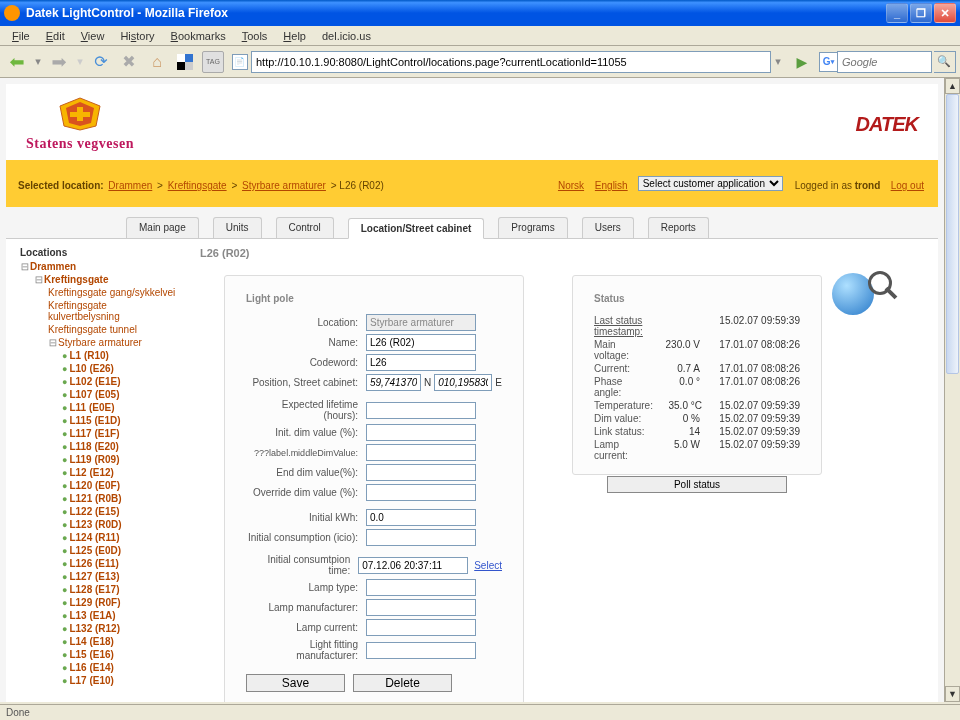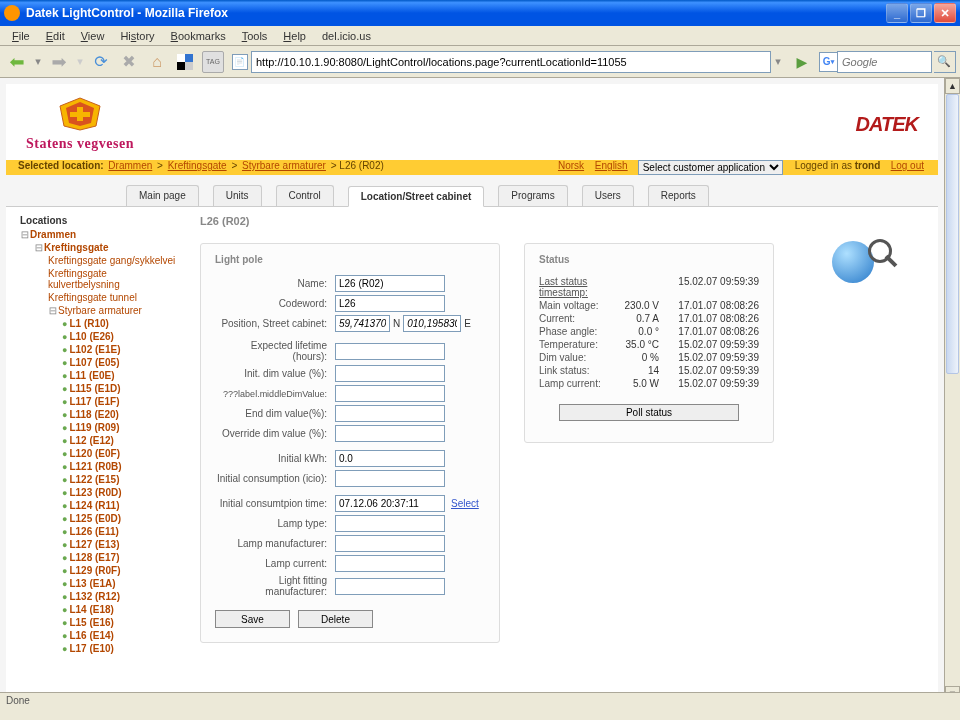--- a/index.html
+++ b/index.html
@@ -42,21 +42,21 @@
 
 .page { background: #fff; margin: 6px; padding: 0; min-height: 680px; position: relative; }
 
 .header-area { padding: 12px 20px 8px; display: flex; justify-content: space-between; align-items: center; }
 .logo-sv { display: flex; flex-direction: column; align-items: center; }
 .logo-sv .shield { width: 44px; height: 36px; position: relative; }
 .logo-sv .shield svg { width: 100%; height: 100%; }
 .logo-sv .brand { font-family: Georgia, serif; font-size: 14px; font-weight: bold; color: #be185d; margin-top: 4px; letter-spacing: 0.5px; }
 .logo-datek { font-family: Arial; font-size: 20px; font-weight: bold; font-style: italic; color: #b31b1b; letter-spacing: -1px; }
 
-.yellowbar { background: #ffcc33; padding: 0 12px; display: flex; align-items: flex-start; font-size: 10px; color: #664400; }
+.yellowbar { background: #ffcc33; padding: 16px 12px; display: flex; align-items: flex-end; font-size: 10px; color: #664400; }
 .yellowbar .crumbs { flex: 1; }
 .yellowbar a { color: #b34700; text-decoration: underline; cursor: pointer; margin: 0 2px; }
 .yellowbar .lang a { color: #b34700; margin: 0 4px; }
 .yellowbar select { font-size: 10px; margin: 0 6px; border: 1px solid #7f9db9; }
 .yellowbar .login { margin-left: 6px; }
 
 .tabs-row { background: #f5f5f5; border-bottom: 1px solid #ccc; padding: 10px 0 0 120px; display: flex; gap: 12px; }
 .tab { padding: 4px 12px; font-size: 10px; border: 1px solid #ccc; border-bottom: none; background: #f0f0f0; cursor: pointer; margin-right: 2px; border-radius: 3px 3px 0 0; }
 .tab.active { background: #fff; border-bottom: 1px solid #fff; position: relative; top: 1px; font-weight: bold; }
 
@@ -69,47 +69,47 @@
 .tree-node.bold a { font-weight: bold; color: #b34700; }
 .tree-indent1 { padding-left: 14px; }
 .tree-indent2 { padding-left: 28px; }
 .tree-indent3 { padding-left: 42px; }
 .leaf-dot { color: #6aa84f; font-size: 9px; margin-right: 2px; }
 
 .main-col { flex: 1; padding-left: 20px; }
 .main-col h3 { font-size: 11px; color: #888; font-weight: bold; margin-bottom: 16px; }
 
 .panels { display: flex; gap: 24px; }
-.panel { border: 1px solid #ddd; border-radius: 3px; padding: 4px; background: #fcfcfc; }
+.panel { border: 1px solid #ddd; border-radius: 3px; padding: 11px; background: #fcfcfc; margin-left: 24px; }
 .panel-lp { width: 300px; }
 .panel-st { width: 250px; height: 200px; }
 .panel h4 { font-size: 10px; font-weight: bold; color: #888; padding: 6px 10px 10px; }
 .form-row { display: flex; align-items: center; margin-bottom: 3px; padding: 0 10px; }
 .form-row label { width: 120px; text-align: right; font-size: 10px; color: #555; padding-right: 8px; }
 .form-row input[type=text] { border: 1px solid #7f9db9; height: 17px; font-size: 10px; padding: 0 3px; width: 110px; }
 .form-row input.short { width: 60px; font-style: italic; }
 .form-row input[disabled] { background: #eee; color: #888; }
 .form-row .sel-link { color: #3355cc; text-decoration: underline; font-size: 10px; margin-left: 6px; cursor: pointer; }
 .btns-row { display: flex; gap: 8px; padding: 10px; }
-.btns-row button { width: 75px; height: 18px; font-size: 10px; border: 1px solid #888; background: #eee; cursor: pointer; }
+.btns-row button { width: 99px; height: 18px; font-size: 12px; border: 1px solid #888; background: #eee; cursor: pointer; }
 
 .status-tbl { width: 100%; font-size: 10px; padding: 0 10px 8px; }
 .status-tbl .srow { display: flex; padding: 1px 0; }
 .status-tbl .srow .k { flex: 1; color: #555; }
 .status-tbl .srow .k.u { text-decoration: underline; }
 .status-tbl .srow .v { width: 50px; text-align: right; color: #333; }
 .status-tbl .srow .t { width: 100px; text-align: right; color: #333; }
 .poll-btn { display: block; margin: 6px auto; width: 180px; height: 17px; font-size: 10px; border: 1px solid #888; background: #eee; cursor: pointer; }
 
 .globe-icon { position: absolute; right: 36px; top: 26px; width: 56px; height: 56px; }
 .globe-icon .globe { width: 42px; height: 42px; background: radial-gradient(circle at 35% 30%, #aee0ff, #2678c8); border-radius: 50%; position: relative; }
 .globe-icon .mag { position: absolute; right: -4px; top: -2px; width: 24px; height: 24px; border: 3px solid #555; border-radius: 50%; background: rgba(255,255,255,0.3); }
 .globe-icon .handle { position: absolute; right: -10px; top: 18px; width: 14px; height: 4px; background: #555; transform: rotate(45deg); }
 
-.statusbar { position: absolute; left: 0; right: 0; bottom: 0; height: 28px; background: #ece9d8; border-top: 1px solid #aca899; font-size: 10px; padding: 2px 6px; color: #555; }
+.statusbar { position: absolute; left: 0; right: 0; bottom: 0; height: 16px; background: #ece9d8; border-top: 1px solid #aca899; font-size: 10px; padding: 2px 6px; color: #555; }
 
 .mainpanel-wrap { position: relative; }
 .tag-icon { width:22px; height:22px; background:#e0e0e0; border:1px solid #aaa; display:flex; align-items:center; justify-content:center; font-size:7px; color:#666; border-radius:2px; margin:0 2px; }
 </style>
 </head>
 <body>
 
 <div class="titlebar">
   <span class="ff-icon"></span>
   <span class="title-text">Datek LightControl - Mozilla Firefox</span>
@@ -256,20 +256,24 @@
         <div class="globe-icon">
           <div class="globe"></div>
           <div class="mag"></div>
           <div class="handle"></div>
         </div>
 
         <div class="panels">
           <div class="panel panel-lp">
             <h4>Light pole</h4>
             <div class="form-row">
+                <label>Location:</label>
+                <input type="text" disabled="" value="Styrbare armaturer" style="">
+              </div>
+            <div class="form-row">
                 <label>Name:</label>
                 <input type="text" value="L26 (R02)" style="">
               </div>
             <div class="form-row">
                 <label>Codeword:</label>
                 <input type="text" value="L26" style="">
               </div>
             <div class="form-row">
                 <label>Position, Street cabinet:</label>
               <input type="text" class="short" style="width: 55px;" value="59,741370">

